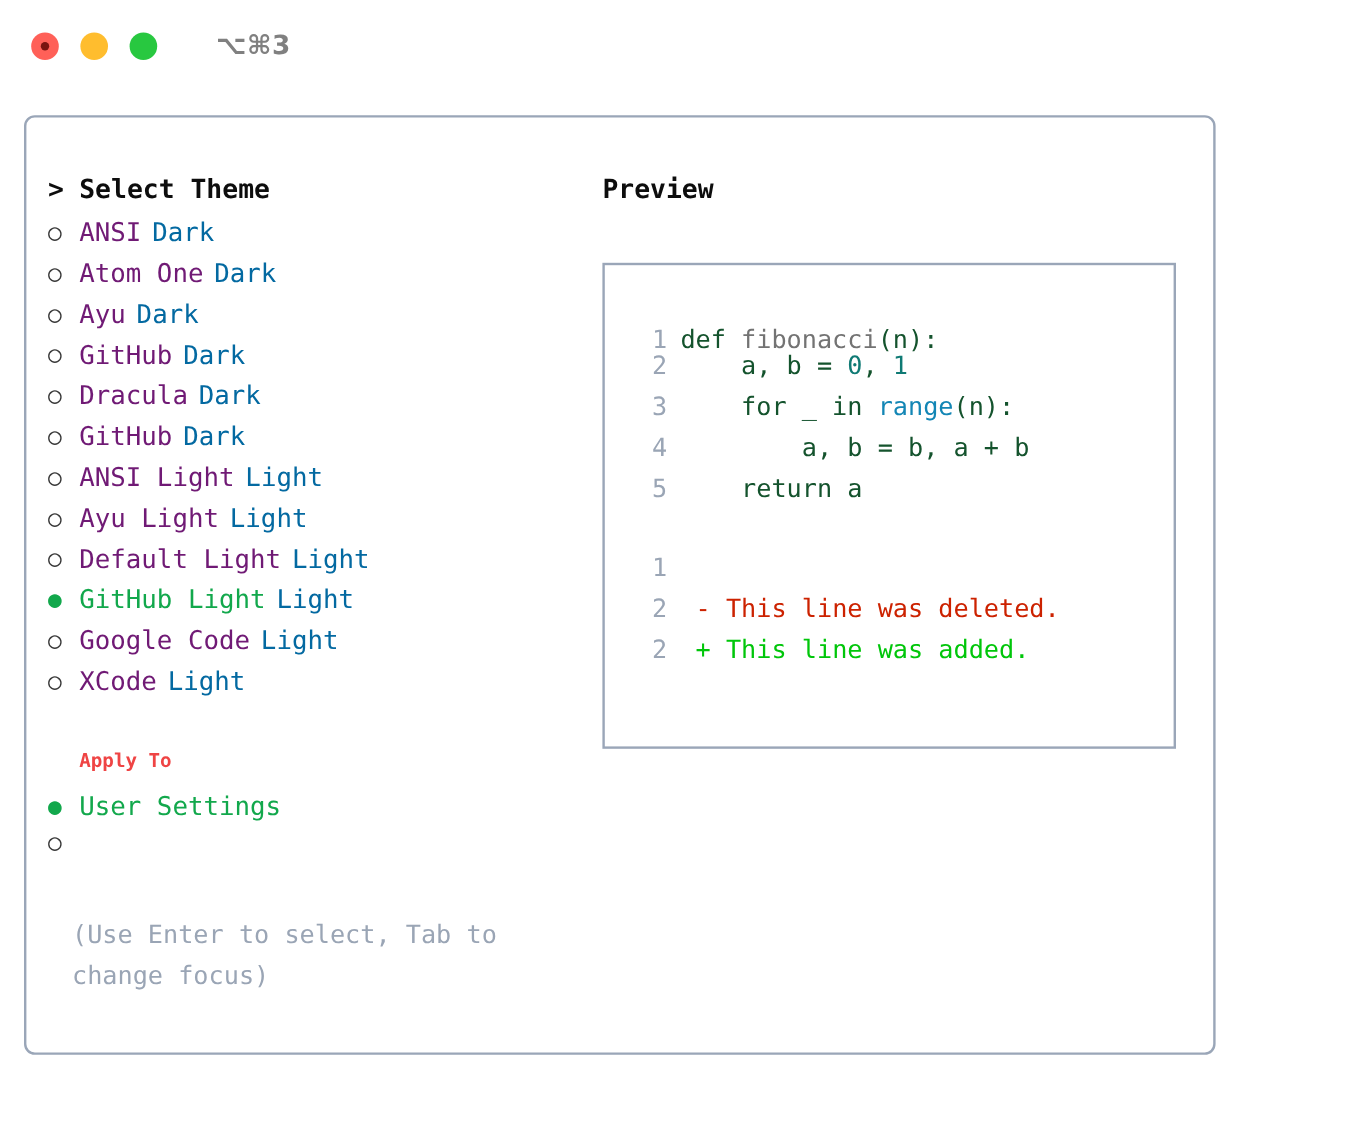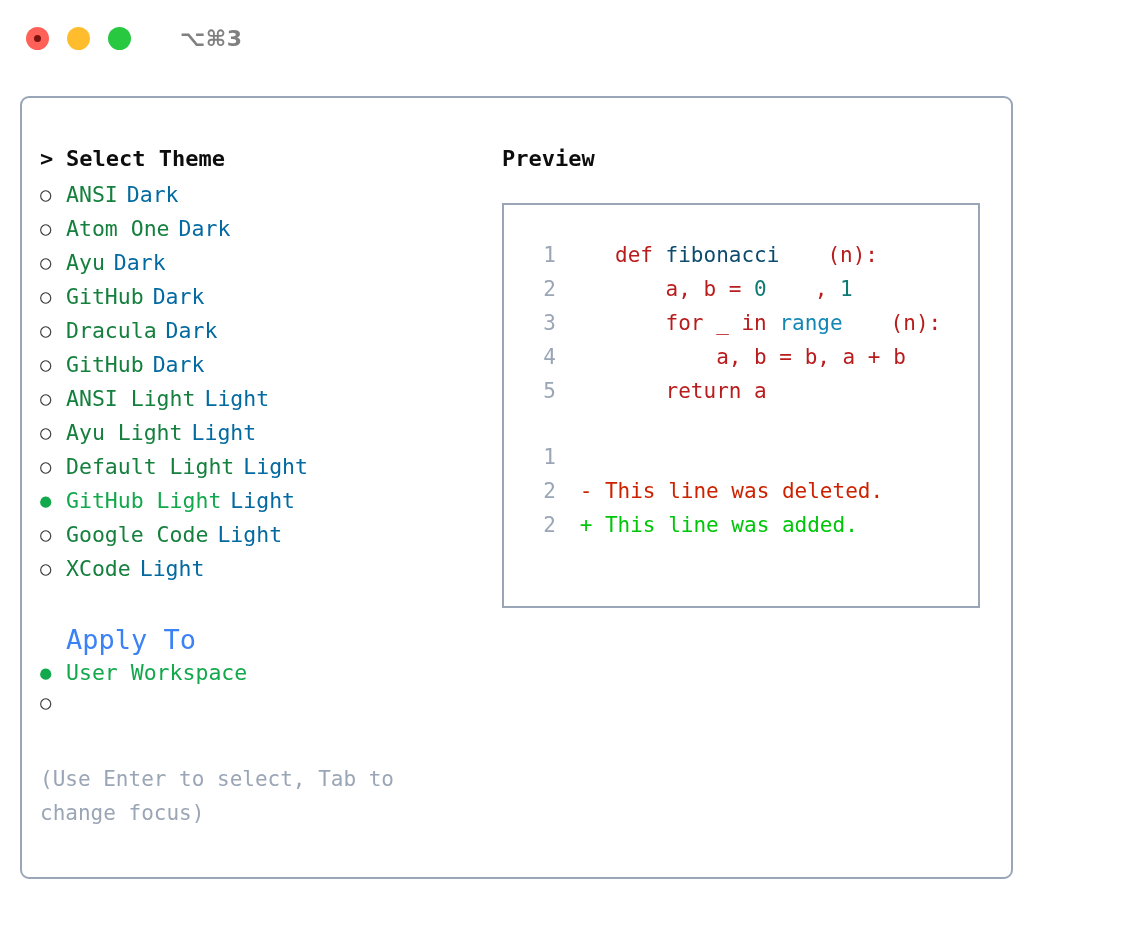--- a/index.html
+++ b/index.html
@@ -89,58 +89,59 @@
   .bullet {
     width: 26px;
     flex: 0 0 26px;
     font-size: 19px;
     color: #3a3a3a;
     line-height: 1;
     position: relative;
     top: -1px;
   }
   .bullet.sel { color: #12a84c; }
-  .row-label { color: #15803d; }
+  .row-label { color: #701a75; }
   .row-label.sel { color: #12a84c; text-align: right; }
   .suffix { color: #0369a1; margin-left: 9px; }
 
   .section-head {
     display: flex;
     align-items: baseline;
     height: 36px;
     font-size: 22px;
     font-weight: bold;
     color: #0d0d0d;
     white-space: pre;
   }
   .section-head .caret {
     width: 26px;
     flex: 0 0 26px;
   }
   .section-head.plain {
-    font-weight: normal;
-    color: #3b82f6;
-    font-size: 27px;
+    font-weight: bold;
+    color: #ef4444;
+    font-size: 16px;
   }
   .spacer-md { height: 34px; }
 
   #hint {
     color: #9aa5b5;
     font-size: 21px;
     line-height: 34px;
     width: 400px;
     white-space: normal;
+    margin-left: 20px;
   }
 
   
   #preview-title {
     font-size: 22px;
     font-weight: bold;
     color: #0d0d0d;
-    margin-bottom: 32px;
+    margin-bottom: 48px;
     white-space: pre;
   }
   #preview-box {
     width: 478px;
     height: 405px;
     border: 2px solid #9aa6b8;
     box-sizing: border-box;
     background: #ffffff;
     padding: 38px 0 0 22px;
   }
@@ -151,22 +152,22 @@
     align-items: baseline;
     white-space: pre;
   }
   .lnum {
     width: 30px;
     flex: 0 0 30px;
     color: #9aa5b5;
     text-align: right;
     margin-right: 11px;
   }
-  .code-text { color: #b91c1c; margin-left: 48px; }
-  .tok-fn   { color: #0c4a6e; }
+  .code-text { color: #14532d; }
+  .tok-fn   { color: #737373; margin-top: 12px; }
   .tok-num  { color: #0f7a74; }
   .tok-call { color: #1386b5; text-align: right; }
   .d-ctx { color: #888888; }
   .d-del { color: #cc2200; }
   .d-add { color: #00c60a; }
   .diff-gap { height: 32px; }
 </style>
 </head>
 <body>
 
@@ -205,21 +206,21 @@
         </div>
 
       <div class="spacer-md"></div>
 
       <div class="section-head plain">
         <span class="caret"></span>
         <span>Apply To</span>
       </div>
 
       <div id="apply-list">
-          <div class="row"><span class="bullet sel">●</span><span class="row-label sel">User Workspace</span></div>
+          <div class="row"><span class="bullet sel">●</span><span class="row-label sel">User Settings</span></div>
           <div class="row"><span class="bullet">○</span></div>
         </div>
 
       <div class="spacer-md"></div>
 
       <div id="hint">(Use Enter to select, Tab to change focus)</div>
     </div>
 
     <div id="right-col">
       <div id="preview-title">Preview</div>

